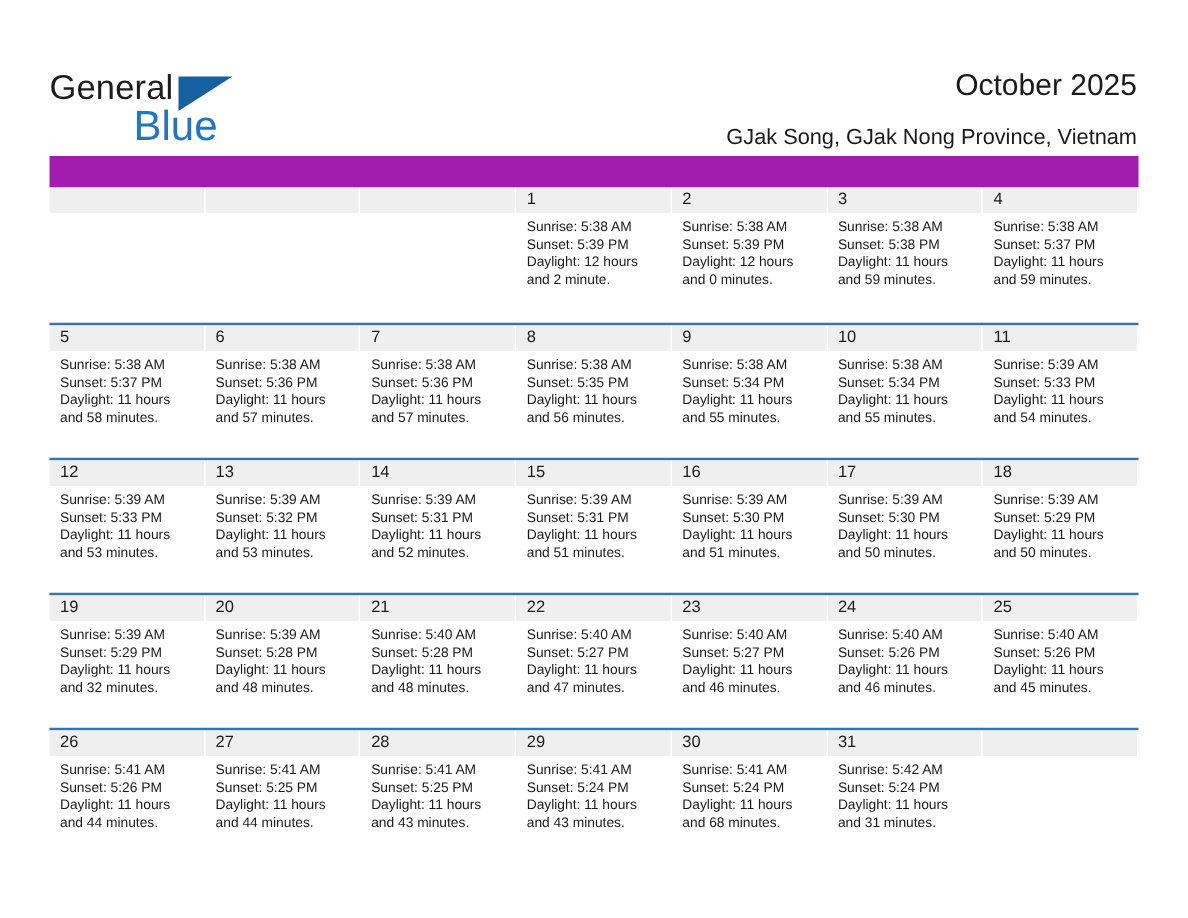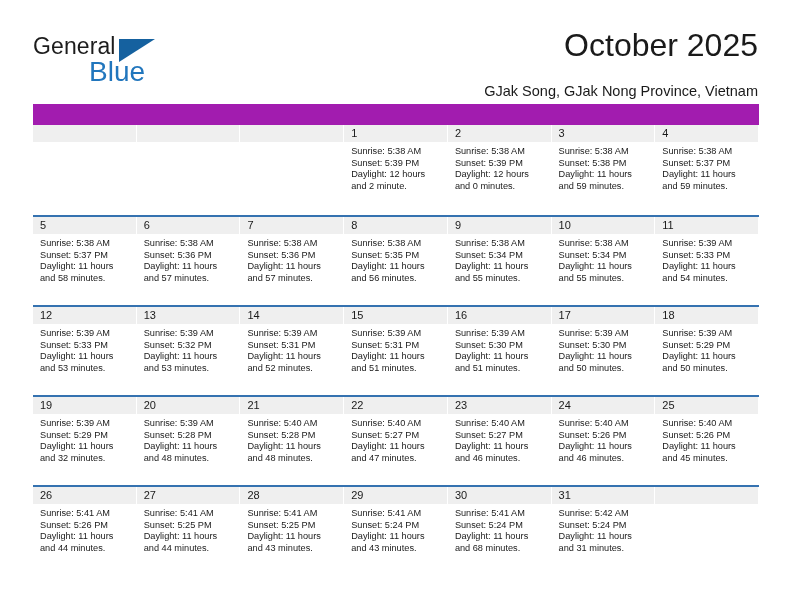--- a/index.html
+++ b/index.html
@@ -19,21 +19,21 @@
     position: relative;
     width: 792px;
     height: 612px;
     box-sizing: border-box;
   }
 
   
   .header {
     position: absolute;
     left: 0;
-    top: 0;
+    top: 12px;
     width: 792px;
     height: 80px;
   }
 
   .logo {
     position: absolute;
     left: 33px;
     top: 33px;
     width: 130px;
     height: 50px;
@@ -65,28 +65,28 @@
     border-bottom: 23px solid transparent;
   }
 
   .title-block {
     position: absolute;
     right: 34px;
     top: 28px;
     text-align: right;
   }
   .cal-title {
-    font-size: 32px;
+    font-size: 20px;
     font-weight: normal;
     color: #1a1a1a;
     line-height: 34px;
     white-space: nowrap;
   }
   .cal-subtitle {
-    margin-top: 20px;
+    margin-top: 9px;
     font-size: 14.5px;
     color: #1a1a1a;
     line-height: 18px;
     white-space: nowrap;
   }
 
   
   .calendar {
     position: absolute;
     left: 33px;

